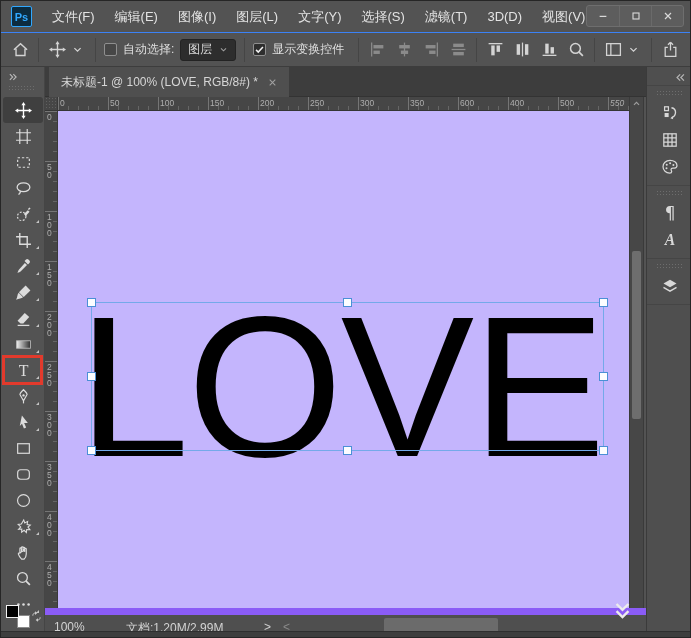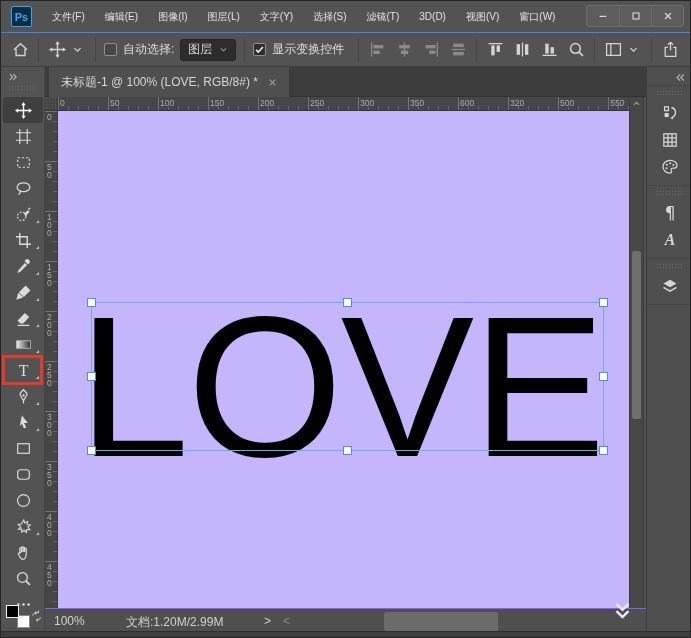--- a/index.html
+++ b/index.html
@@ -9,21 +9,21 @@
       border:1px solid #262626}
   svg{display:block}
 
   
   .titlebar{position:absolute;left:0;top:0;right:0;height:32px;background:#535353;
             border-bottom:1px solid #3b82f6;display:flex;align-items:center}
   .ps-logo{width:21px;height:21px;margin-left:10px;background:#0c2c40;border:1px solid #31a8ff;
            border-radius:2px;color:#31a8ff;font-size:11px;font-weight:bold;
            display:flex;align-items:center;justify-content:center}
   .menus{display:flex;margin-left:10px}
-  .menu-item{padding:0 10px;font-size:10px;color:#e3e3e3;line-height:30px;white-space:nowrap}
+  .menu-item{padding:0 10px;font-size:13px;color:#e3e3e3;line-height:30px;white-space:nowrap}
   .win-controls{position:absolute;right:6px;top:4px;display:flex;height:22px;
                 background:#5d5d5d;border:1px solid #6e6e6e;border-radius:3px}
   .win-btn{width:32px;display:flex;align-items:center;justify-content:center;color:#d9d9d9;border-left:1px solid #6a6a6a}
   .win-btn:first-child{border-left:none}
   .win-btn svg{width:12px;height:12px}
 
   
   .optionsbar{position:absolute;left:0;top:32px;right:0;height:34px;background:#535353;
               border-bottom:1px solid #3d3d3d;display:flex;align-items:center;padding-left:9px}
   .opt-icon{width:20px;height:20px;color:#d4d4d4;display:flex;align-items:center;justify-content:center;flex:none}
@@ -103,21 +103,21 @@
   .h-bl{left:-5px;bottom:-5px}.h-bm{left:calc(50% - 4.5px);bottom:-5px}.h-br{right:-5px;bottom:-5px}
 
   
   .vscroll{position:absolute;left:628px;top:96px;width:15px;height:511px;background:#474747;
            border-left:1px solid #3a3a3a;border-right:1px solid #3a3a3a}
   .vscroll-up{position:absolute;left:2px;top:2px;width:9px;height:9px;color:#9f9f9f}
   .vthumb{position:absolute;left:2px;top:154px;width:9px;height:168px;background:#6e6e6e;border-radius:2px}
   .jump-bottom{position:absolute;left:612px;top:600px;width:19px;height:19px;color:#ececec;z-index:5}
 
   
-  .statusbar{position:absolute;left:44px;top:607px;width:601px;height:25px;background:#4f4f4f;border-top:1px solid #8b5cf6}
+  .statusbar{position:absolute;left:44px;top:607px;width:601px;height:25px;background:#4f4f4f;border-top:7px solid #8b5cf6}
   .zoom-val{position:absolute;left:9px;top:5px;font-size:12px;color:#d2d2d2}
   .doc-info{position:absolute;left:81px;top:5px;font-size:12px;color:#d2d2d2}
   .sb-next{position:absolute;left:219px;top:5px;font-size:12px;color:#cfcfcf}
   .sb-prev{position:absolute;left:238px;top:5px;font-size:12px;color:#8a8a8a}
   .hthumb{position:absolute;left:339px;top:3px;width:114px;height:19px;background:#6b6b6b;border-radius:2px}
 
   
   .dock{position:absolute;left:645px;top:66px;width:46px;bottom:6px;background:#4f4f4f;border-left:1px solid #3b3b3b}
   .dock-header{height:19px;position:relative;border-bottom:1px solid #454545}
   .dock-collapse{position:absolute;right:6px;top:5px;width:11px;height:10px;color:#b5b5b5}
@@ -487,21 +487,21 @@
     <div class="hscale" id="hscale">
         <span class="hlabel" style="left: 0px;">0</span>
         <span class="hlabel" style="left: 50px;">50</span>
         <span class="hlabel" style="left: 100px;">100</span>
         <span class="hlabel" style="left: 150px;">150</span>
         <span class="hlabel" style="left: 200px;">200</span>
         <span class="hlabel" style="left: 250px;">250</span>
         <span class="hlabel" style="left: 300px;">300</span>
         <span class="hlabel" style="left: 350px;">350</span>
         <span class="hlabel" style="left: 400px;">600</span>
-        <span class="hlabel" style="left: 450px;">320</span>
+        <span class="hlabel" style="left: 450px;">400</span>
         <span class="hlabel" style="left: 500px;">500</span>
         <span class="hlabel" style="left: 550px; font-style: italic;">550</span>
       </div>
   </div>
   <div class="vruler">
     <div class="vscale" id="vscale">
         <span class="vlabel" style="top: 0px;">0</span>
         <span class="vlabel" style="top: 50px;">5
 0</span>
         <span class="vlabel" style="top: 100px;">1

